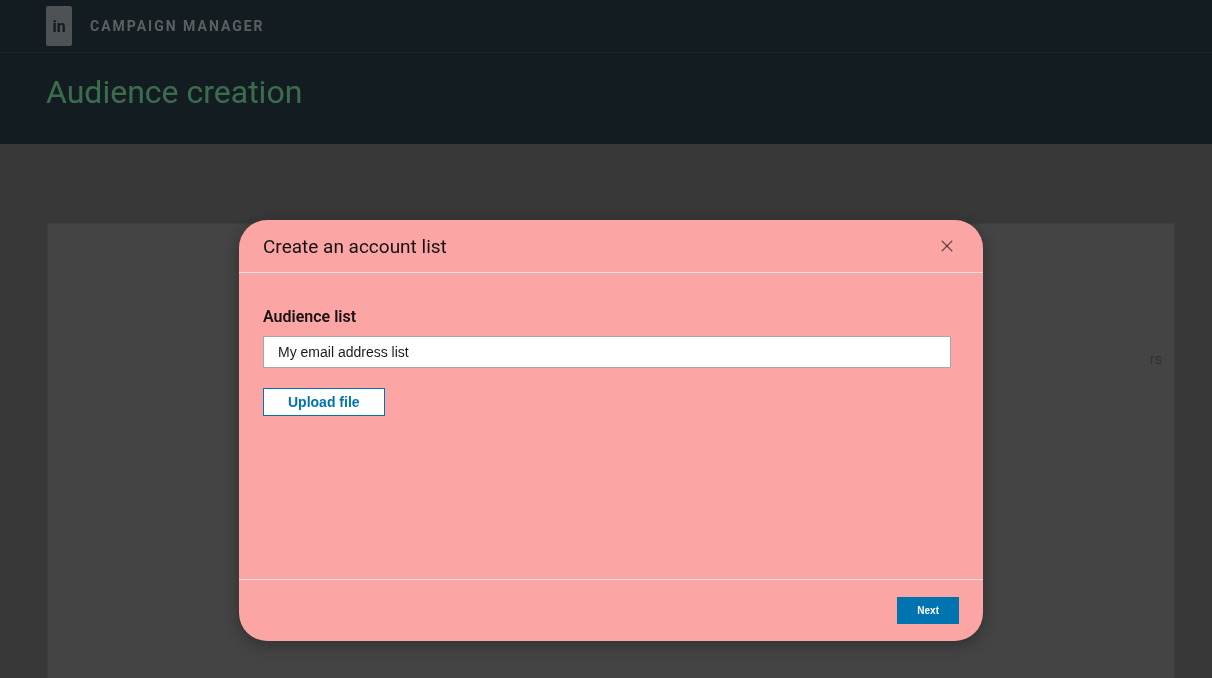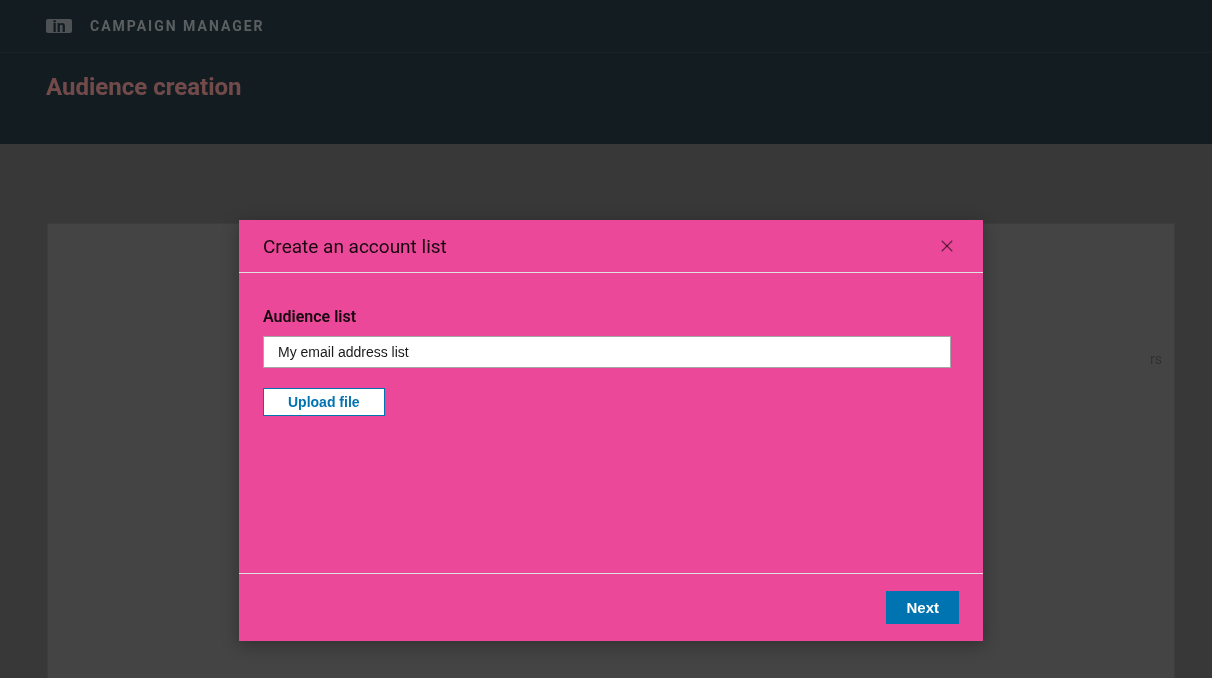--- a/index.html
+++ b/index.html
@@ -18,21 +18,21 @@
     .header-bar {
       background: #283e4a;
       height: 53px;
       display: flex;
       align-items: center;
       padding: 0 46px;
       border-bottom: 1px solid rgba(255,255,255,0.08);
     }
     .linkedin-logo {
       width: 26px;
-      height: 14px;
+      height: 40px;
       background: #adb6bc;
       border-radius: 2px;
       display: flex;
       align-items: center;
       justify-content: center;
       margin-right: 18px;
       color: #283e4a;
       font-weight: 700;
       font-size: 16px;
     }
@@ -48,23 +48,23 @@
       padding: 20px 46px 0 46px;
     }
     .step-label {
       color: #9ba8af;
       font-size: 13px;
       font-weight: 600;
       letter-spacing: 0.5px;
       margin-bottom: 8px;
     }
     .page-title {
-      color: #fca5a5;
-      font-size: 24px;
-      font-weight: 700;
+      color: #86efac;
+      font-size: 32px;
+      font-weight: 400;
     }
     .main-area {
       background: #7c7c7c;
       width: 100%;
       height: 534px;
       position: relative;
     }
     .bg-card {
       position: absolute;
       top: 79px;
@@ -89,25 +89,26 @@
       height: 100%;
       background: rgba(0,0,0,0.55);
       z-index: 5;
     }
     .modal {
       position: absolute;
       top: 220px;
       left: 239px;
       width: 744px;
       height: 421px;
-      background: #ec4899;
+      background: #fca5a5;
       z-index: 10;
       box-shadow: 0 4px 16px rgba(0,0,0,0.3);
       display: flex;
       flex-direction: column;
+      border-radius: 28px;
     }
     .modal-header {
       display: flex;
       align-items: center;
       justify-content: space-between;
       padding: 14px 24px;
       border-bottom: 1px solid #e0e0e0;
     }
     .modal-title {
       font-size: 19px;
@@ -191,21 +192,21 @@
     .modal-footer {
       border-top: 1px solid #e0e0e0;
       padding: 17px 24px;
       display: flex;
       justify-content: flex-end;
     }
     .next-btn {
       background: #0073b1;
       color: #fff;
       border: none;
-      font-size: 15px;
+      font-size: 10px;
       font-weight: 600;
       padding: 8px 20px;
       cursor: pointer;
     }
   </style>
 </head>
 <body>
 
 <div class="overlay"></div>
 

